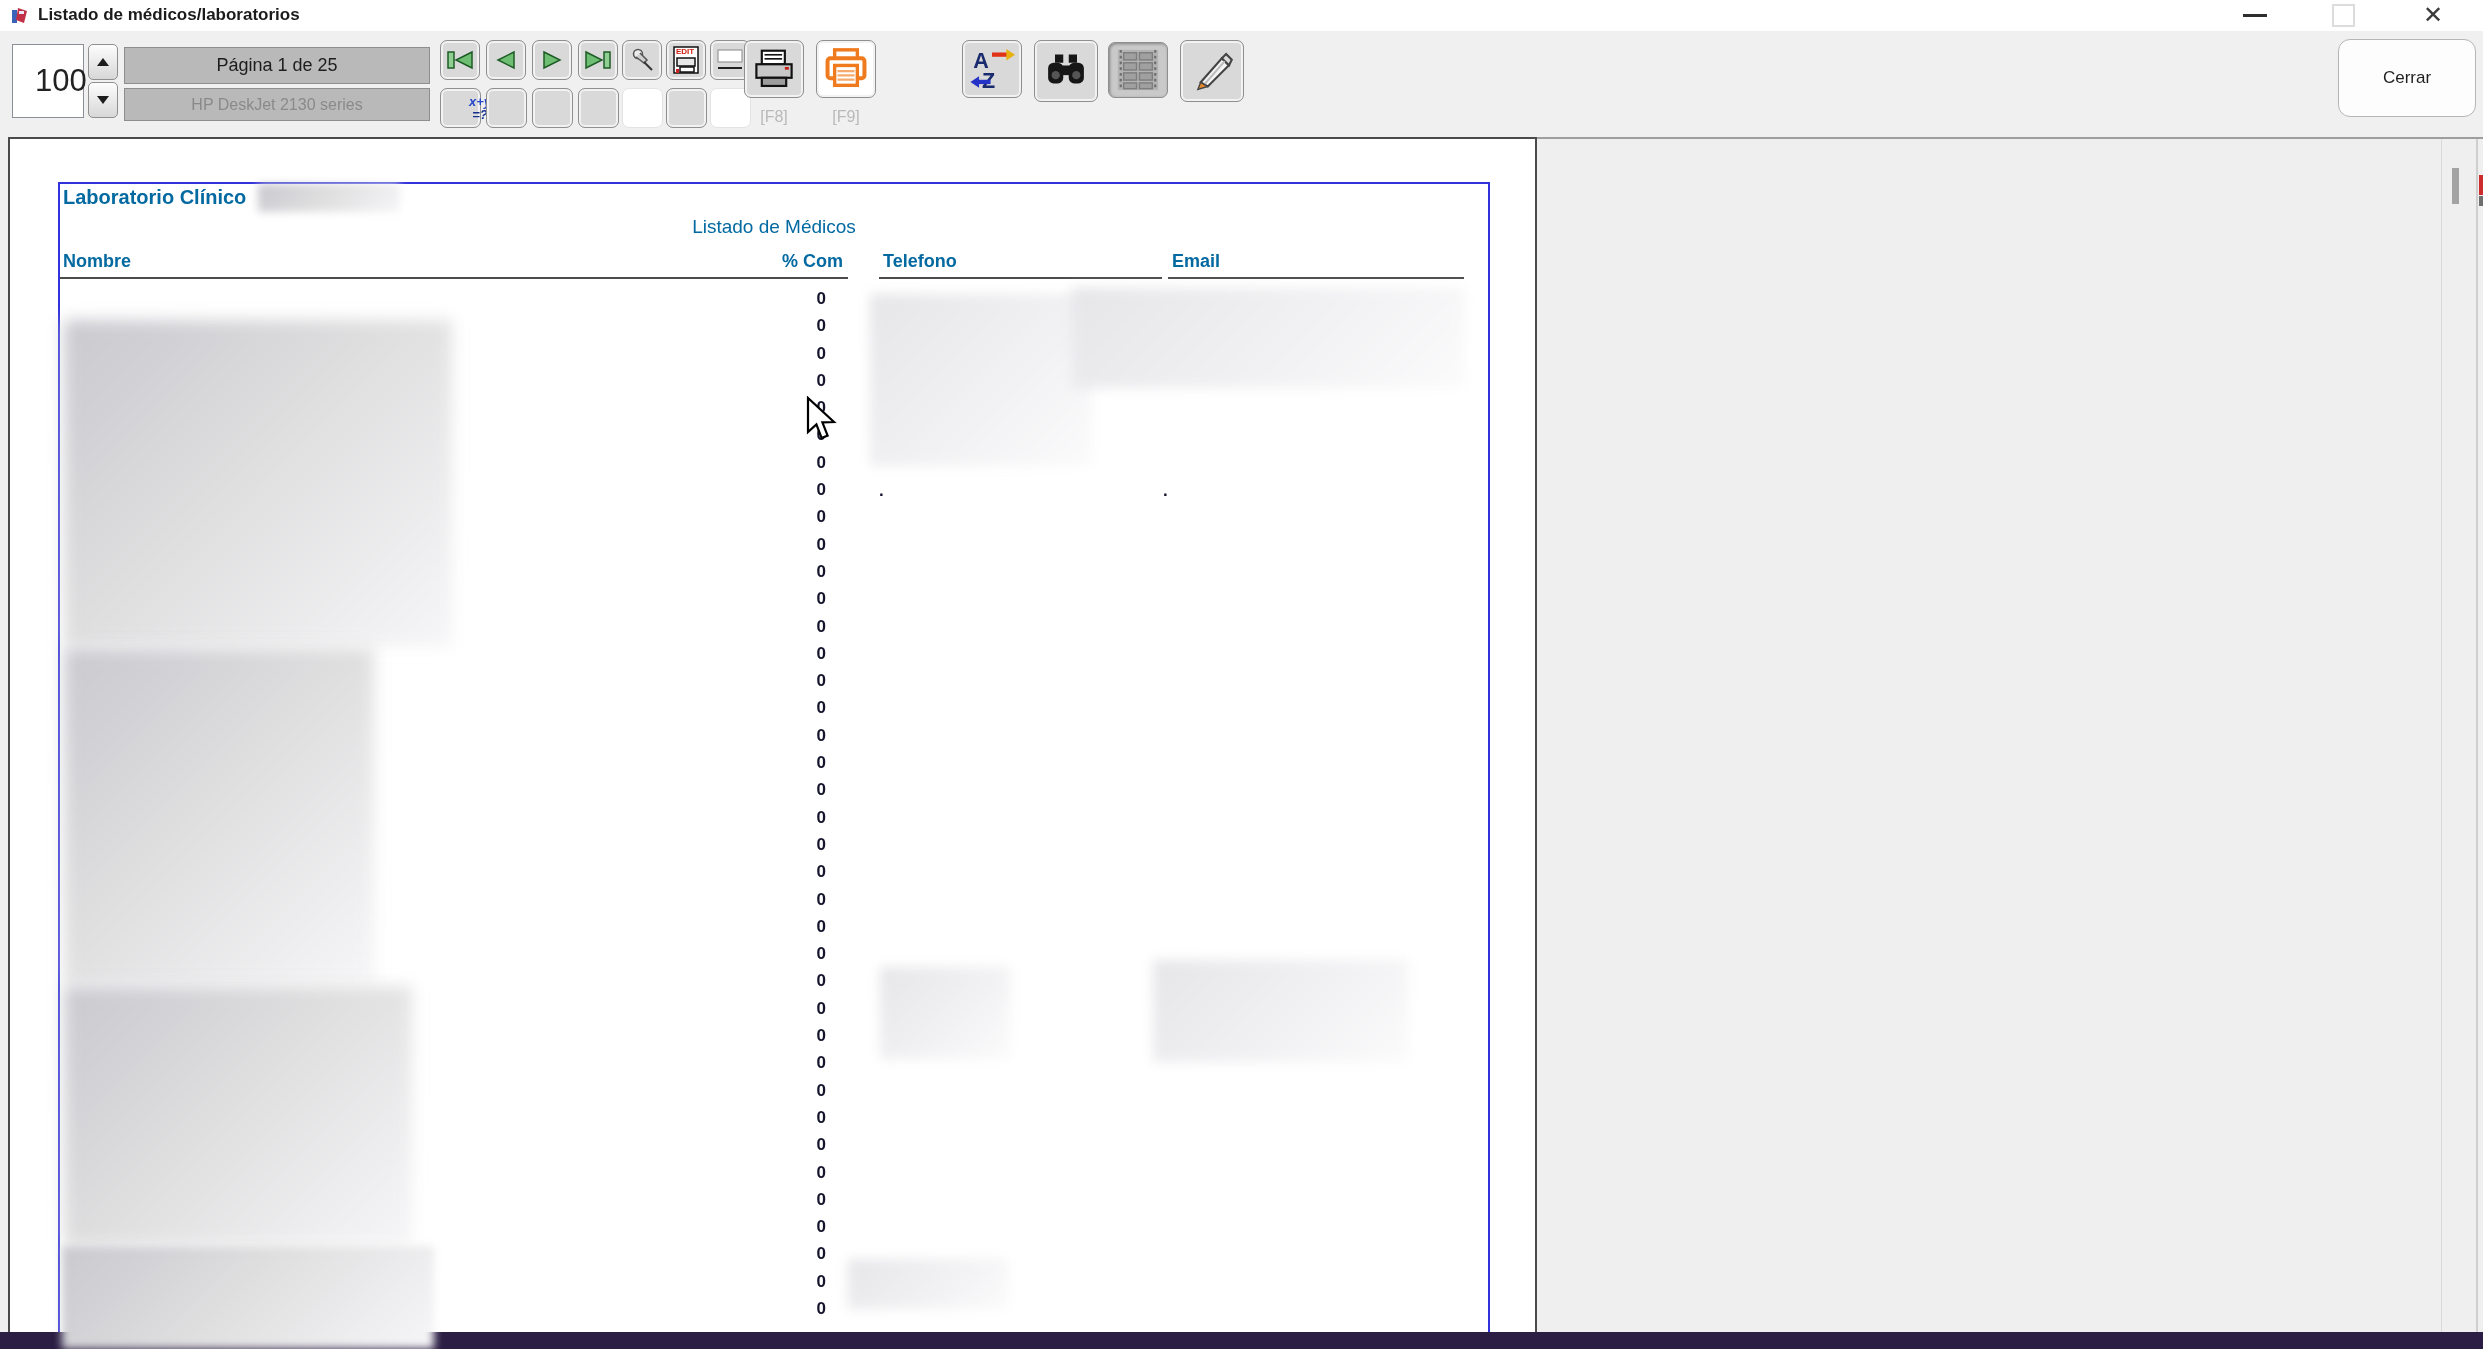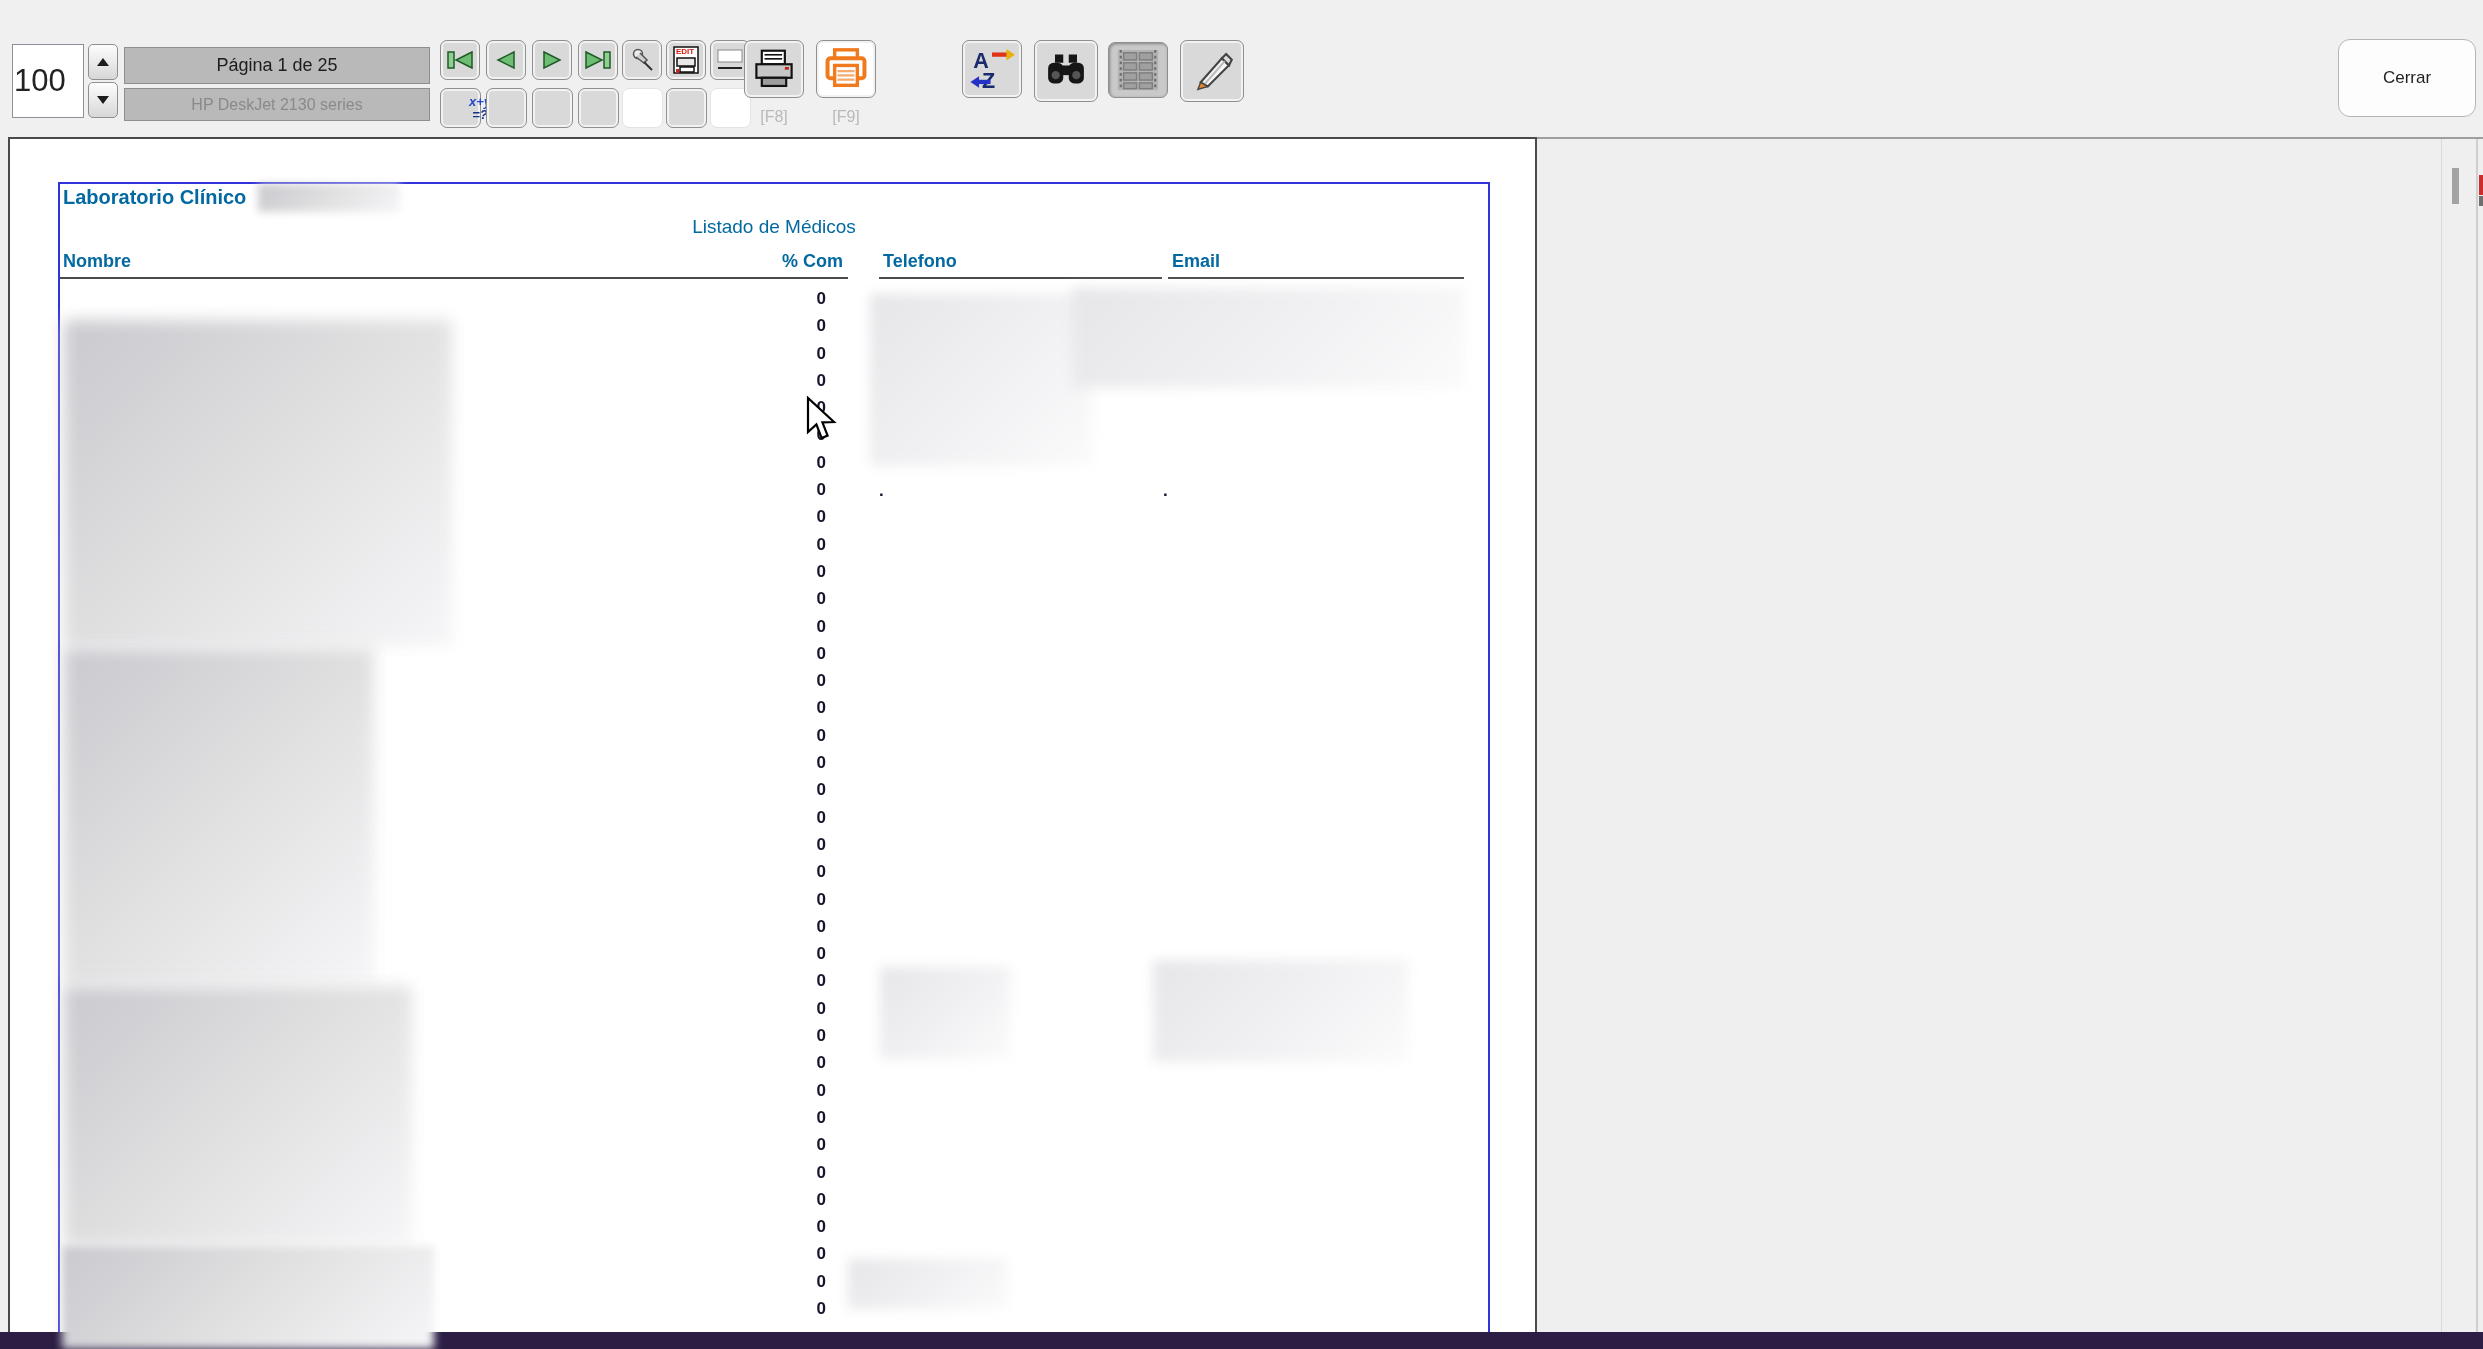--- a/index.html
+++ b/index.html
@@ -12,21 +12,21 @@
   .title-text{position:absolute;left:38px;top:5px;font-size:17px;font-weight:700;color:#1b1b1b;}
   .win-btn{position:absolute;top:0;width:46px;height:30px;display:flex;align-items:center;justify-content:center;}
   .btn-min{left:2232px;}
   .btn-min .bar{width:24px;height:3px;background:#2e2e2e;}
   .btn-max{left:2320px;}
   .btn-max .box{width:19px;height:19px;border:2px solid #dcdcdc;background:#fff;}
   .btn-close{left:2410px;font-size:24px;color:#3c3c3c;font-weight:400;}
   
   .toolbar{position:absolute;left:0;top:31px;width:2483px;height:106px;background:#f0f0f0;}
   .zoom-box{position:absolute;left:12px;top:13px;width:72px;height:74px;background:#fff;
-    border:1px solid #8a8f98;font-size:31px;color:#222;display:flex;align-items:center;padding-left:1px;box-sizing:border-box;}
+    border:1px solid #8a8f98;font-size:31px;color:#222;display:flex;align-items:center;padding-left:22px;box-sizing:border-box;}
   .spin{position:absolute;left:88px;width:30px;height:36px;background:linear-gradient(#fdfdfd,#d7d7d7);
     border:1px solid #8f8f8f;border-radius:5px;display:flex;align-items:center;justify-content:center;box-sizing:border-box;}
   .spin-up{top:13px;} .spin-dn{top:51px;}
   .tri-up{width:0;height:0;border-left:6px solid transparent;border-right:6px solid transparent;border-bottom:8px solid #1c1c1c;}
   .tri-dn{width:0;height:0;border-left:6px solid transparent;border-right:6px solid transparent;border-top:8px solid #1c1c1c;}
   .panel{position:absolute;left:124px;width:306px;background:#b9b9b9;border:1px solid #8e8e8e;
     box-sizing:border-box;display:flex;align-items:center;justify-content:center;}
   .panel-page{top:16px;height:37px;font-size:18px;color:#1d1d1d;}
   .panel-printer{top:57px;height:33px;font-size:16px;color:#8a8a8a;}
   .tb{position:absolute;border-radius:7px;background:#d9d9d9;border:1px solid #8f8f8f;
@@ -69,20 +69,35 @@
   
   .taskbar{position:absolute;left:0;top:1332px;width:2483px;height:17px;background:#2b1d43;z-index:3;}
   .task-notch{position:absolute;left:1888px;top:1343px;width:76px;height:6px;background:#3d2e59;border-radius:3px;}
   .cursor{position:absolute;left:806px;top:396px;z-index:10;}
 </style>
 </head>
 <body>
 
 <div class="screen">
 
+  <div class="titlebar">
+    <svg class="app-icon" viewBox="0 0 20 20">
+      <rect x="2" y="5" width="5" height="13" fill="#3a62b8"></rect>
+      <path d="M8 3 L17 6 L14 18 L6 15 Z" fill="#c23047"></path>
+      <rect x="9" y="6" width="5" height="3" fill="#e8e8f4"></rect>
+    </svg>
+    <span class="title-text">Listado de médicos/laboratorios</span>
+    <div class="win-btn btn-min">
+        <div class="bar"></div>
+      </div>
+    <div class="win-btn btn-max">
+        <div class="box"></div>
+      </div>
+    <div class="win-btn btn-close">✕</div>
+  </div>
 
   <div class="toolbar">
     <div class="zoom-box">100</div>
     <div class="spin spin-up">
         <div class="tri-up"></div>
       </div>
     <div class="spin spin-dn">
         <div class="tri-dn"></div>
       </div>
 

